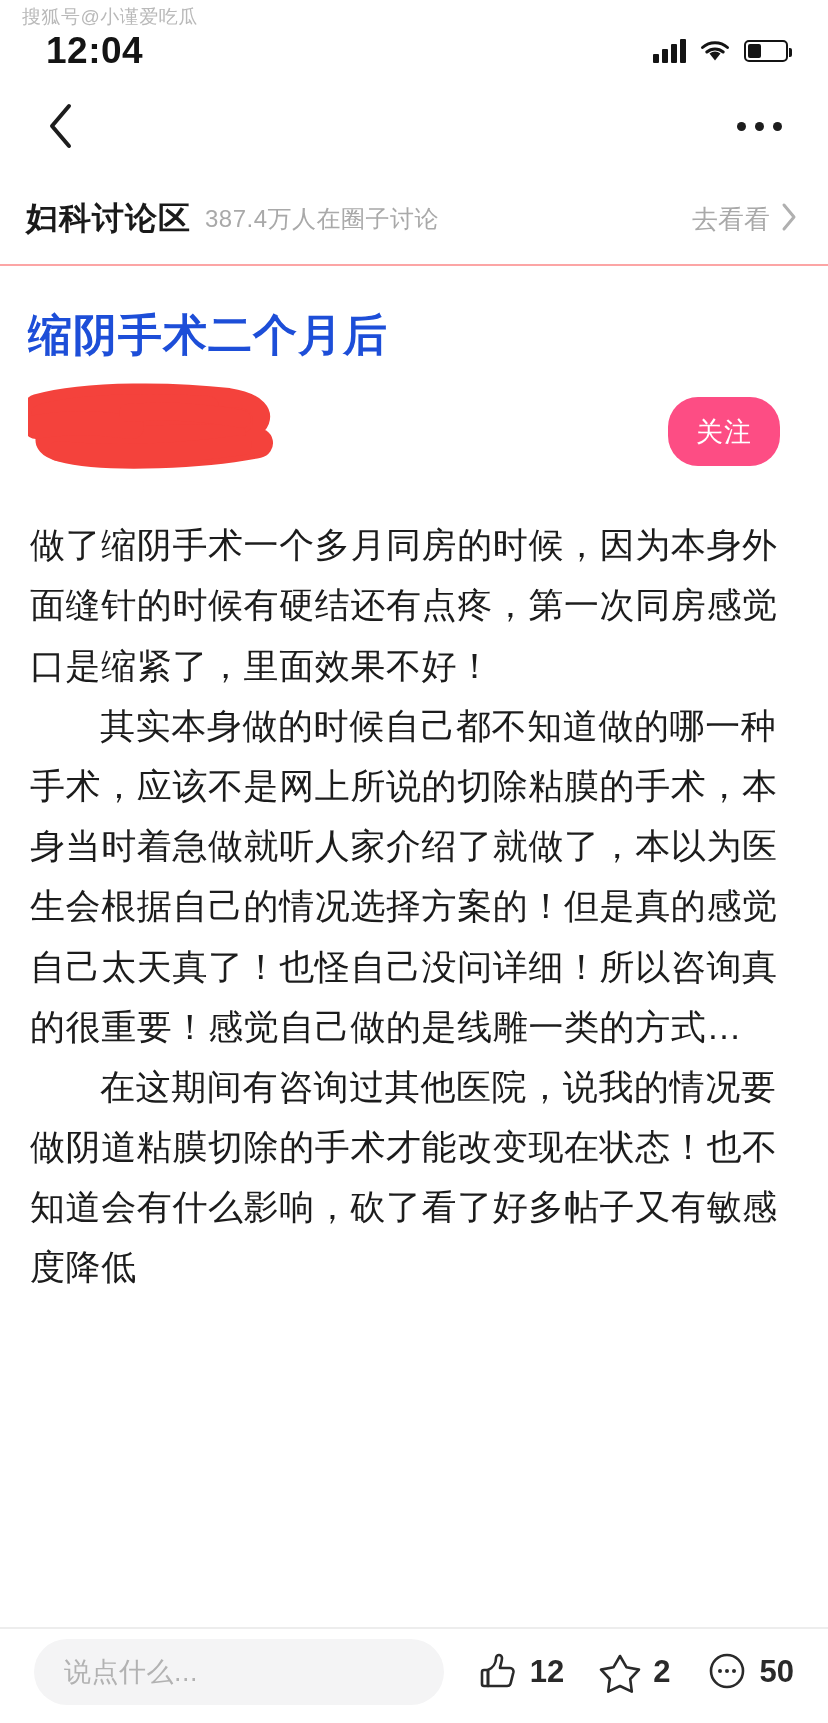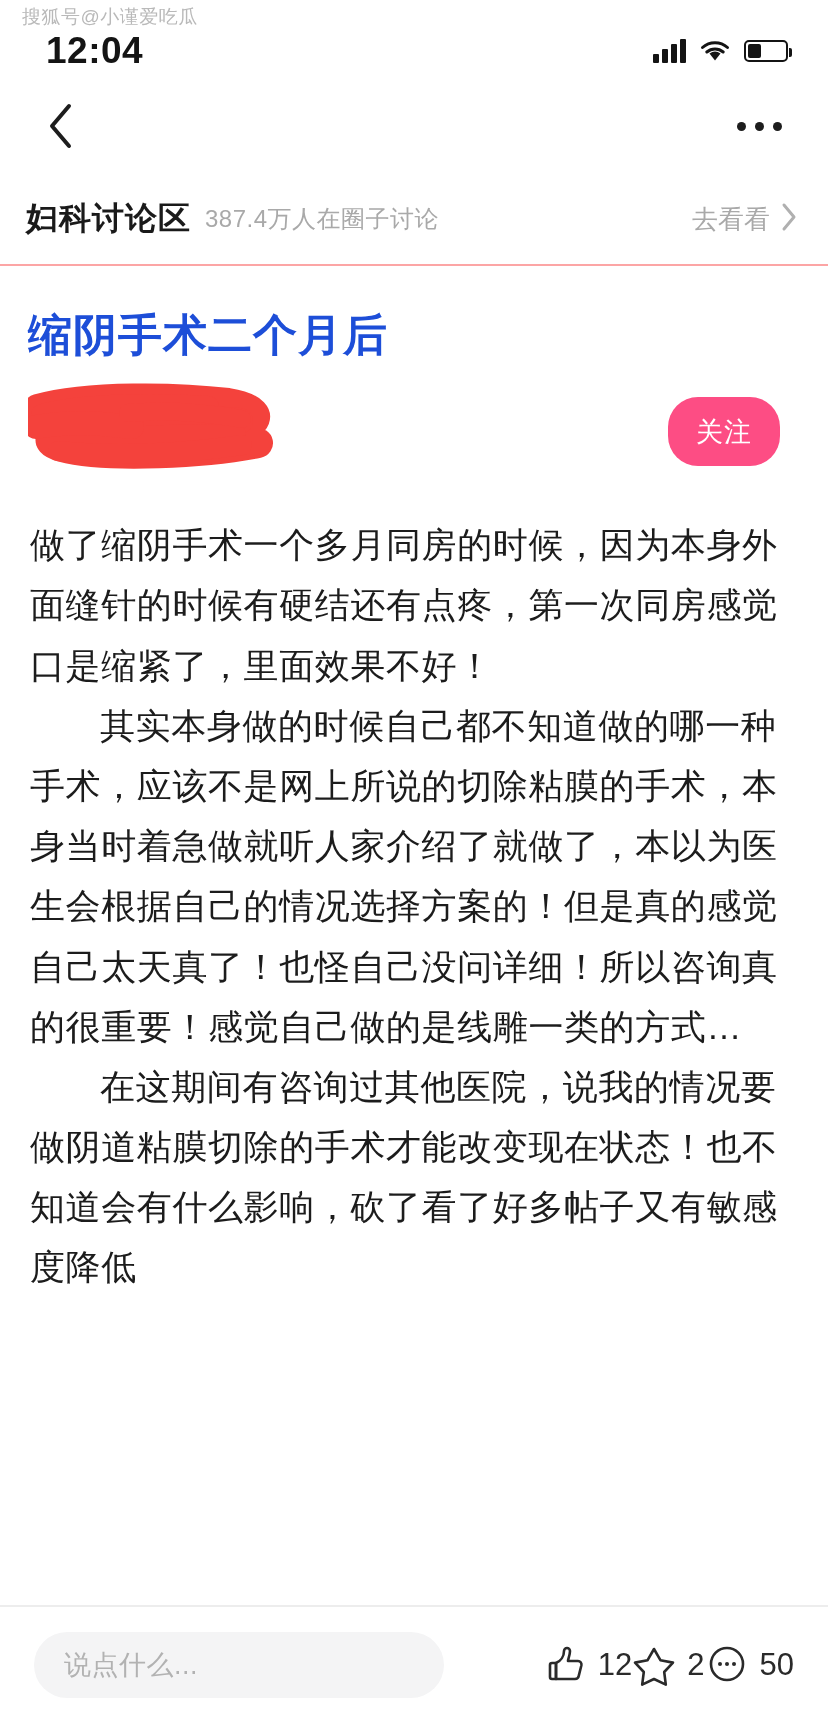--- a/index.html
+++ b/index.html
@@ -199,22 +199,22 @@
     letter-spacing: 0.6px;
     padding: 0 6px;
     margin-top: 22px;
   }
   .body-text p { margin-bottom: 0; }
   .body-text p.indent { text-indent: 2em; }
 
   
   .bottom-bar {
     position: absolute;
-    left: 0; right: 0; bottom: 0;
-    height: 118px;
+    left: 0; right: 0; bottom: 8px;
+    height: 88px;
     background: #ffffff;
     border-top: 2px solid #ededed;
     display: flex;
     align-items: center;
     padding: 0 34px;
   }
   .comment-input {
     flex: 0 0 auto;
     width: 410px;
     height: 66px;
@@ -224,20 +224,22 @@
     align-items: center;
     padding: 0 30px;
     font-size: 27px;
     color: #b2b2b2;
     letter-spacing: 0.5px;
   }
   .actions {
     margin-left: auto;
     display: flex;
     align-items: center;
+    gap: 34px;
+    font-weight: bold;
   }
   .action {
     display: flex;
     align-items: center;
     gap: 11px;
   }
   .action .num {
     font-size: 31px;
     color: #2a2a2a;
   }

